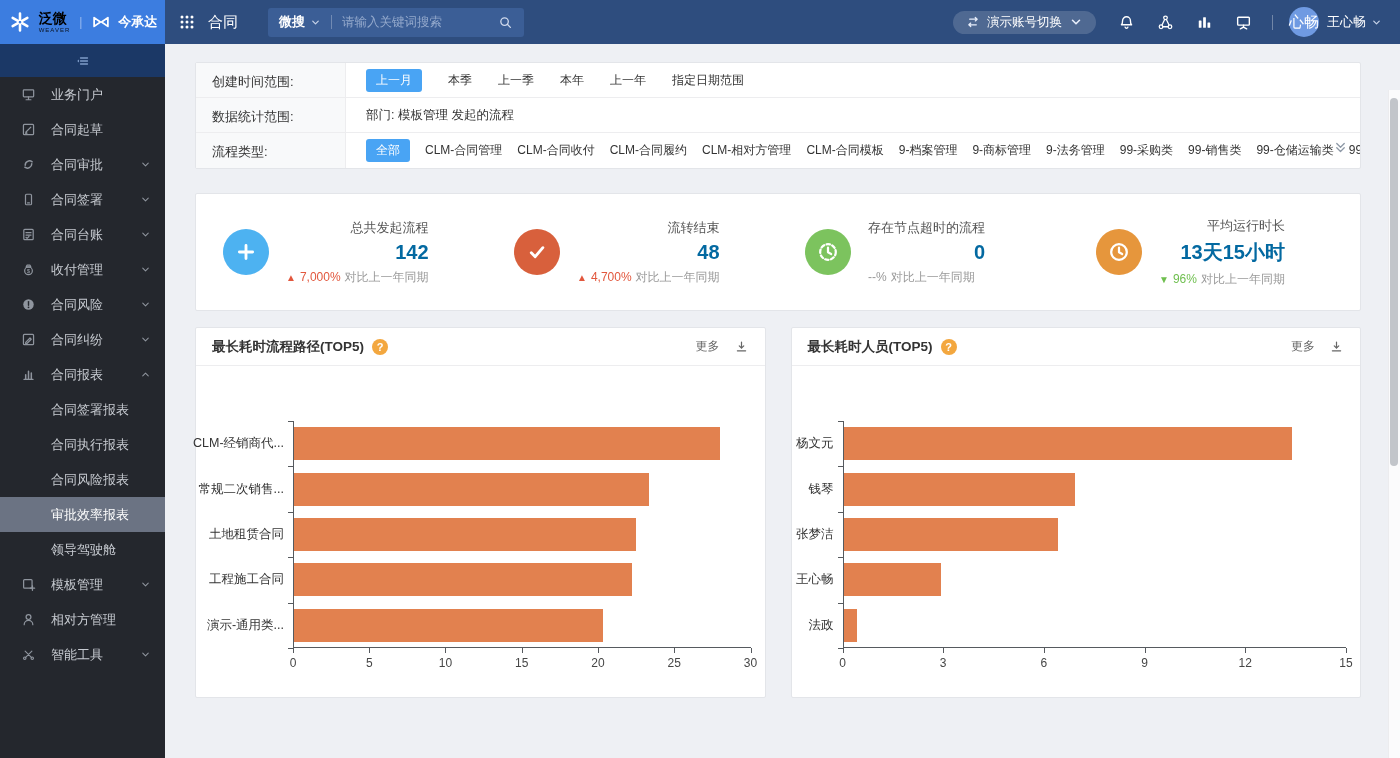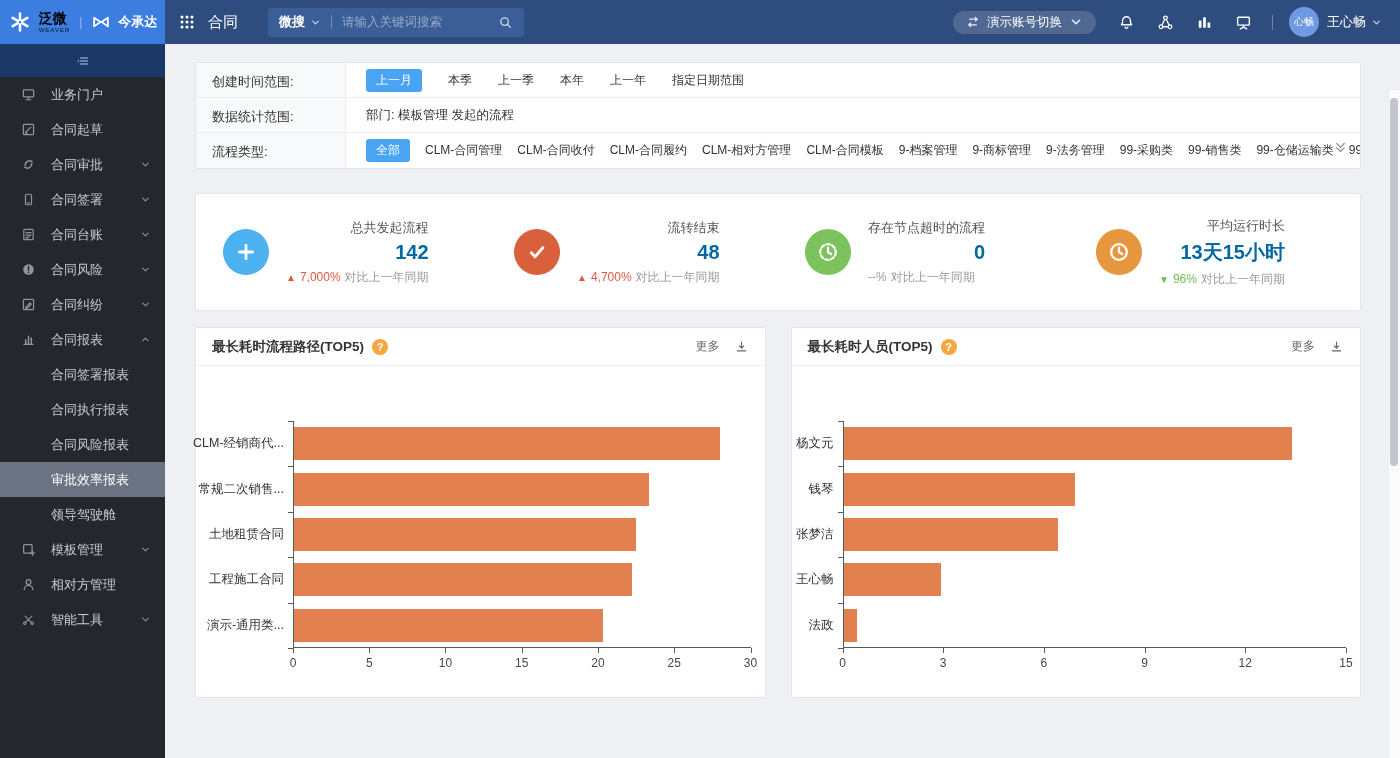--- a/index.html
+++ b/index.html
@@ -26,21 +26,21 @@
   .search-ph { color:#94a9cc; font-size:12.5px; flex:1; white-space:nowrap; overflow:hidden; }
   .search-glass { width:15px; height:15px; color:#cfd9ec; }
 
   .header-right { margin-left:auto; display:flex; align-items:center; padding-right:18px; }
   .switch-pill { height:23px; border-radius:15px; background:rgba(255,255,255,.16); display:flex; align-items:center; padding:0 13px; gap:7px; cursor:pointer; }
   .switch-pill .icon { width:14px; height:14px; color:#e8eefb; }
   .switch-label { color:#fff; font-size:12.5px; white-space:nowrap; }
   .pill-caret { width:10px; height:10px; color:#b9c6dd; }
   .hdr-ico { width:17px; height:17px; color:#fff; margin-left:22px; cursor:pointer; }
   .hdr-sep { width:1px; height:15px; background:rgba(255,255,255,.32); margin-left:20px; }
-  .avatar { width:30px; height:30px; border-radius:50%; background:#6f9ae2; color:#fff; font-size:10px; display:flex; align-items:center; justify-content:center; margin-left:16px; cursor:pointer; }
+  .avatar { width:30px; height:30px; border-radius:50%; background:#6f9ae2; color:#fff; font-size:15px; display:flex; align-items:center; justify-content:center; margin-left:16px; cursor:pointer; }
   .user-name { color:#fff; font-size:13px; margin-left:8px; cursor:pointer; }
   .user-caret { width:11px; height:11px; color:#c6d2e8; margin-left:5px; cursor:pointer; }
 
   
   .sidebar { position:absolute; top:44px; left:0; bottom:0; width:165px; background:#24272d; z-index:20; }
   .collapse-strip { height:33px; background:#1b3866; display:flex; align-items:center; justify-content:center; cursor:pointer; }
   .collapse-strip .icon { width:16px; height:16px; color:#7f9cc9; }
   .menu-item { height:35px; display:flex; align-items:center; padding:0 14px 0 21px; cursor:pointer; }
   .mi-icon { width:15px; height:15px; color:#8f959e; flex-shrink:0; }
   .mi-label { color:#c7cbd1; font-size:13px; margin-left:15px; flex:1; white-space:nowrap; }
@@ -275,20 +275,35 @@
         </span>
         <span class="mi-label">合同台账</span>
         <span class="mi-chev icon down">
           <svg viewBox="0 0 16 16" fill="none" stroke="currentColor" stroke-width="1.5" stroke-linecap="round" stroke-linejoin="round">
             <path d="M4 6l4 4 4-4"></path>
           </svg>
         </span>
       </div>
       <div class="menu-item">
         <span class="mi-icon icon">
+          <svg viewBox="0 0 16 16" fill="none" stroke="currentColor" stroke-width="1.3" stroke-linecap="round" stroke-linejoin="round">
+            <circle cx="8" cy="9.4" r="4.1"></circle>
+            <path d="M6.4 3.4h3.2l.9 2H5.5z"></path>
+            <text x="8" y="11.5" text-anchor="middle" font-size="5.6" fill="currentColor" stroke="none" font-weight="bold">$</text>
+          </svg>
+        </span>
+        <span class="mi-label">收付管理</span>
+        <span class="mi-chev icon down">
+          <svg viewBox="0 0 16 16" fill="none" stroke="currentColor" stroke-width="1.5" stroke-linecap="round" stroke-linejoin="round">
+            <path d="M4 6l4 4 4-4"></path>
+          </svg>
+        </span>
+      </div>
+      <div class="menu-item">
+        <span class="mi-icon icon">
           <svg viewBox="0 0 16 16">
             <circle cx="8" cy="8" r="5.6" fill="currentColor"></circle>
             <path d="M8 4.9v3.9" stroke="#24272d" stroke-width="1.5" stroke-linecap="round"></path>
             <circle cx="8" cy="11" r="0.95" fill="#24272d"></circle>
           </svg>
         </span>
         <span class="mi-label">合同风险</span>
         <span class="mi-chev icon down">
           <svg viewBox="0 0 16 16" fill="none" stroke="currentColor" stroke-width="1.5" stroke-linecap="round" stroke-linejoin="round">
             <path d="M4 6l4 4 4-4"></path>

